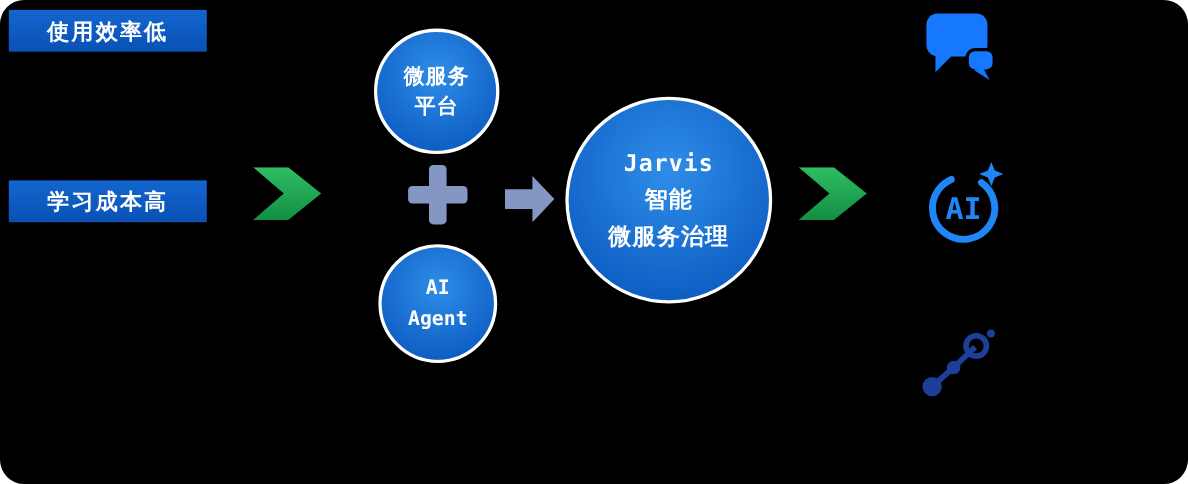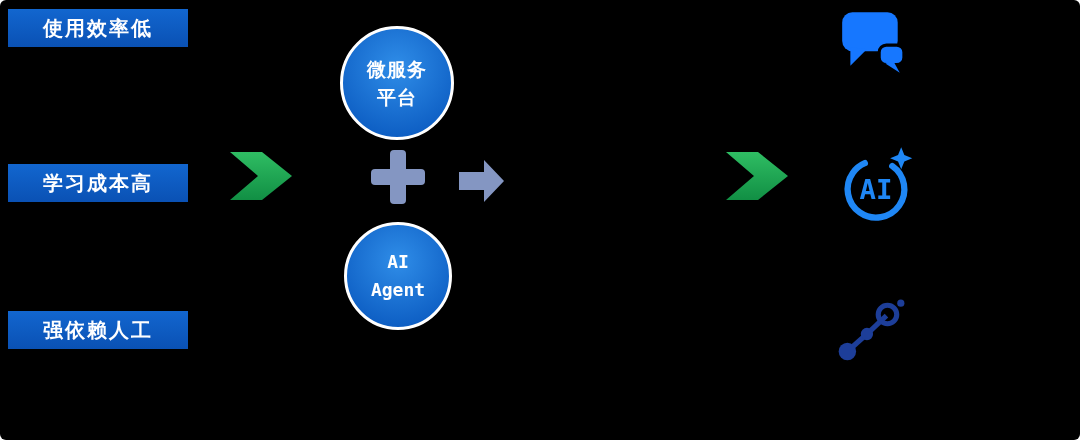--- a/index.html
+++ b/index.html
@@ -1,18 +1,18 @@
 <!DOCTYPE html>
 <html><head>
 <meta charset="utf-8">
 <style>
   html,body{margin:0;padding:0;background:#ffffff;}
   .canvas{
     position:relative;width:1080px;height:440px;background:#000000;
-    border-radius:6px;overflow:hidden;
+    border-radius:22px;overflow:hidden;
     font-family:"DejaVu Sans","Liberation Sans",sans-serif;
   }
   
   .pain-box{
     position:absolute;left:8px;width:180px;height:38px;
     background:linear-gradient(180deg,#1266cf,#0a51b4);
     display:flex;align-items:center;justify-content:center;
   }
   .pain-box .label{
     color:#ffffff;font-size:20px;font-weight:700;letter-spacing:2px;white-space:nowrap;
@@ -52,23 +52,20 @@
 <body>
 
 <div class="canvas">
 
   <div class="pain-box" id="pain-1">
     <span class="label">使用效率低</span>
   </div>
   <div class="pain-box" id="pain-2">
     <span class="label">学习成本高</span>
   </div>
-  <div class="pain-box" id="pain-3">
-    <span class="label">强依赖人工</span>
-  </div>
 
   <svg class="chevron" id="chevron-1" viewBox="0 0 62 48">
     <defs>
       <linearGradient id="g1" x1="0" y1="0" x2="0" y2="1">
         <stop offset="0" stop-color="#2fbd63"></stop>
           <stop offset="1" stop-color="#118f44"></stop>
       </linearGradient>
     </defs>
     <polygon points="0,0 32,0 62,24 32,48 0,48 28,24" fill="url(#g1)"></polygon>
   </svg>
@@ -78,20 +75,23 @@
 
   <div class="plus-shape"></div>
 
   <div class="circle" id="circle-agent">AI
 Agent</div>
 
   <svg class="merge-arrow" viewBox="0 0 46 44">
     <polygon points="0,13 25,13 25,1 45,22 25,43 25,31 0,31" fill="#8496c2"></polygon>
   </svg>
 
+  <div class="circle" id="circle-result">Jarvis
+智能
+微服务治理</div>
 
   <svg class="chevron" id="chevron-2" viewBox="0 0 62 48">
     <defs>
       <linearGradient id="g2" x1="0" y1="0" x2="0" y2="1">
         <stop offset="0" stop-color="#2fbd63"></stop>
           <stop offset="1" stop-color="#118f44"></stop>
       </linearGradient>
     </defs>
     <polygon points="0,0 32,0 62,24 32,48 0,48 28,24" fill="url(#g2)"></polygon>
   </svg>

